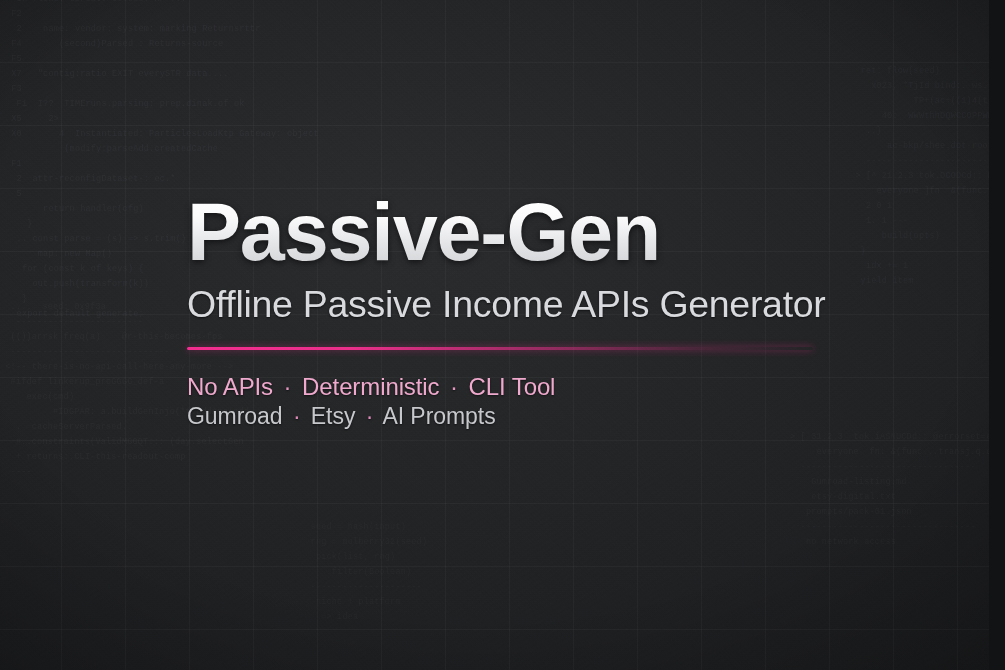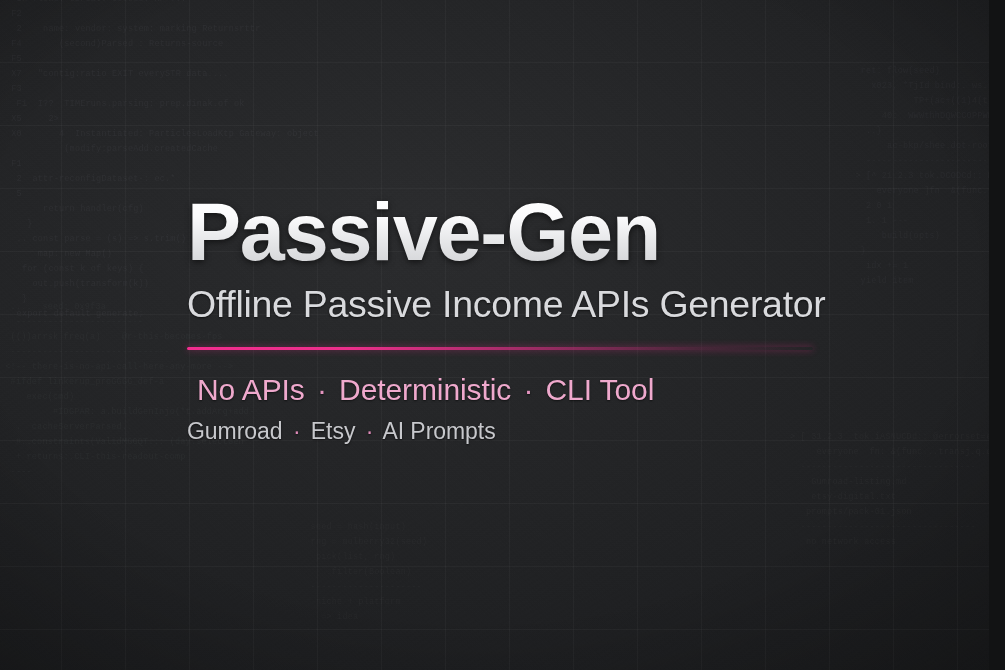--- a/index.html
+++ b/index.html
@@ -119,33 +119,32 @@
         #f32d8f 0%,
         #ec2f8b 26%,
         rgba(216,45,130,.62) 58%,
         rgba(170,40,104,.26) 82%,
         rgba(140,38,90,0) 100%);
     box-shadow:0 0 7px rgba(238,46,138,.45);
   }
 
   .tagline {
     margin-top:24px;
-    font-size:30px;
+    font-size:24px;
     font-weight:normal;
     line-height:1.08;
     letter-spacing:-0.1px;
     color:#efa9cd;
     text-shadow:0 1px 2px rgba(0,0,0,.55);
     white-space:nowrap;
-    margin-left:10px;
   }
   .tagline .sep { color:#e394bf; padding:0 4px; }
 
   .platforms {
-    margin-top:13px;
+    margin-top:4px;
     font-size:23px;
     font-weight:normal;
     line-height:1.08;
     letter-spacing:-0.05px;
     color:#c7c8cc;
     text-shadow:0 1px 2px rgba(0,0,0,.55);
     white-space:nowrap;
   }
   .platforms .sep { color:#e08ab9; padding:0 4px; }
 </style>

